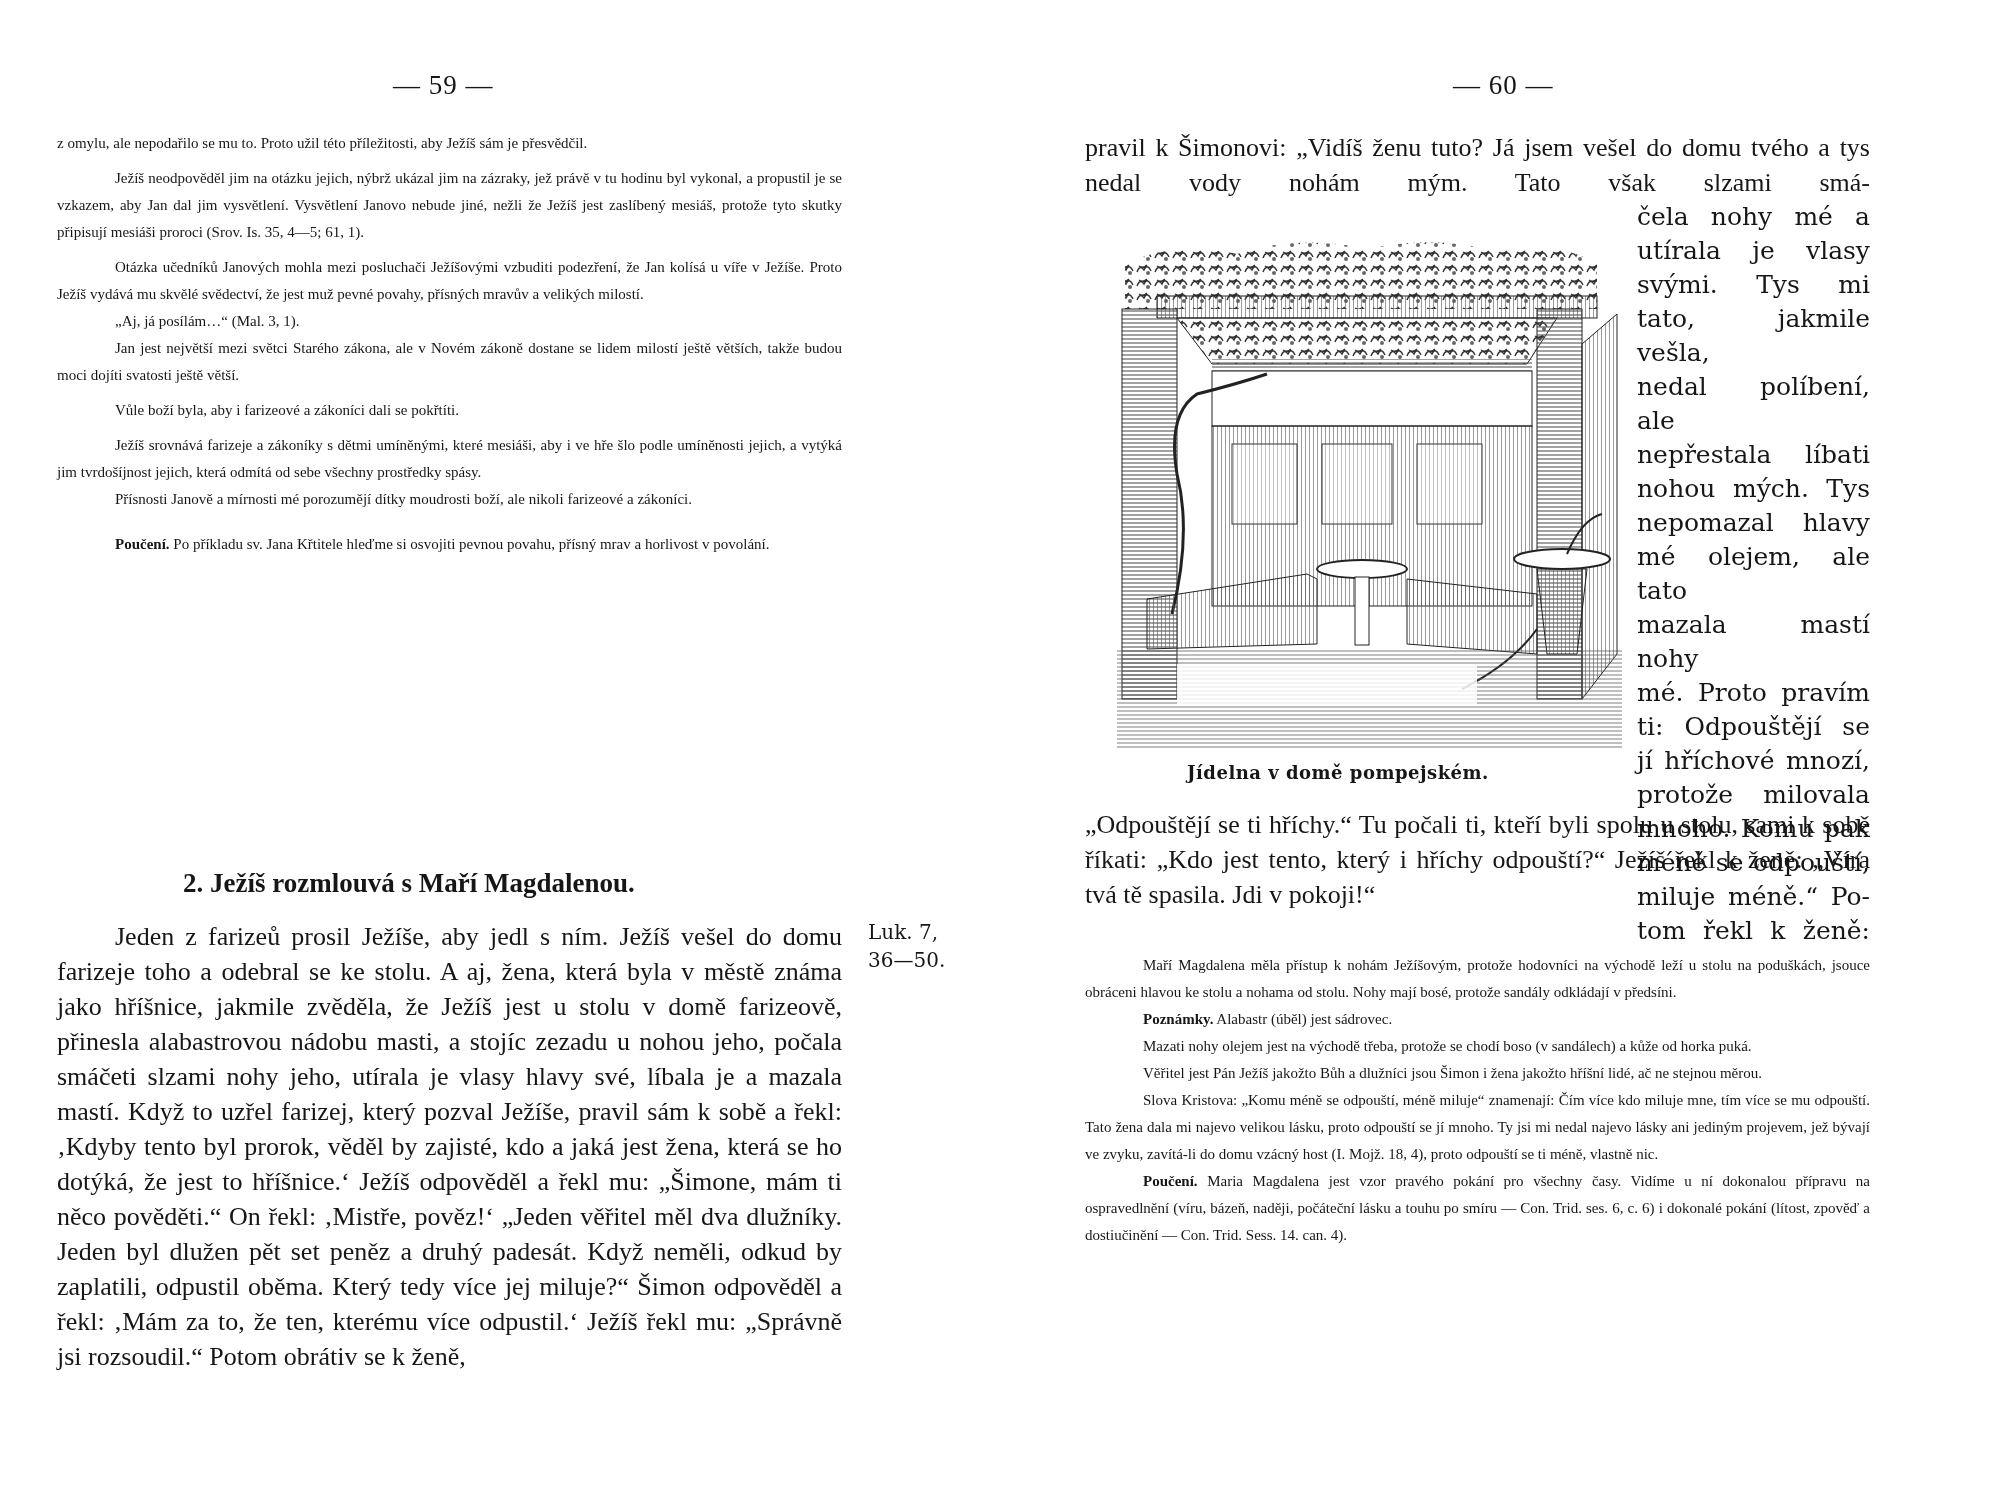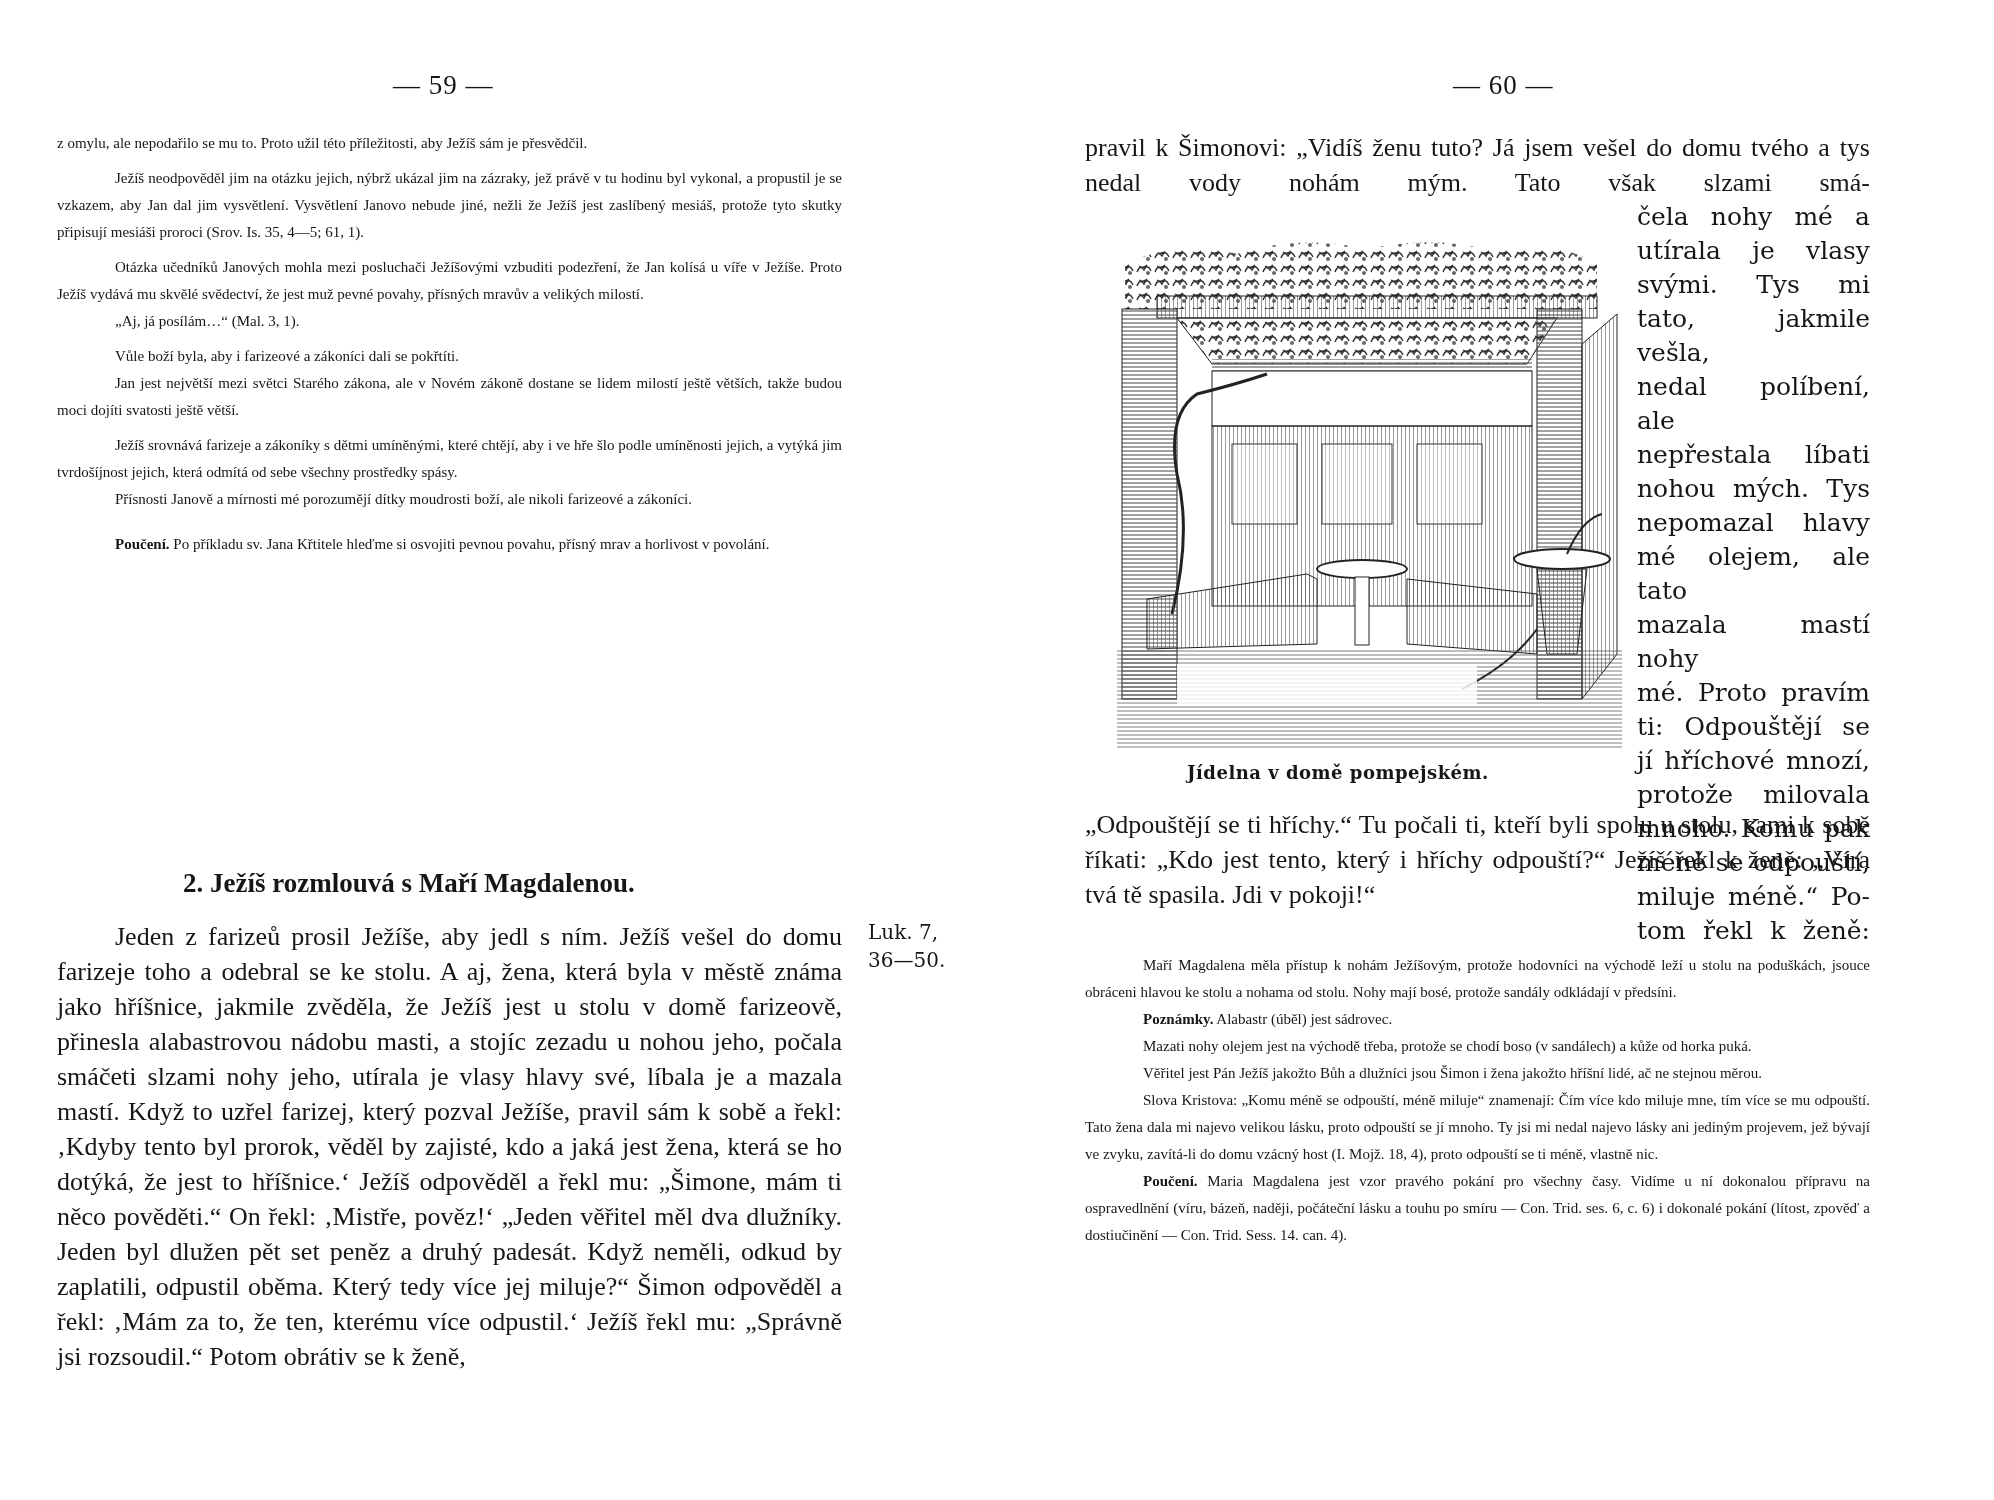--- a/index.html
+++ b/index.html
@@ -30,23 +30,23 @@
 <body>
 
 <div class="page" id="page-left">
   <div class="pnum" style="left:393px;">— 59 —</div>
 
   <div class="block small" style="left:57px; top:118px; width:785px;">
     <p>z omylu, ale nepodařilo se mu to. Proto užil této příležitosti, aby Ježíš sám je přesvědčil.</p>
     <p class="ind gap">Ježíš neodpověděl jim na otázku jejich, nýbrž ukázal jim na zázraky, jež právě v tu hodinu byl vykonal, a propustil je se vzkazem, aby Jan dal jim vysvětlení. Vysvětlení Janovo nebude jiné, nežli že Ježíš jest zaslíbený mesiáš, protože tyto skutky připisují mesiáši proroci (Srov. Is. 35, 4—5; 61, 1).</p>
     <p class="ind gap">Otázka učedníků Janových mohla mezi posluchači Ježíšovými vzbuditi podezření, že Jan kolísá u víře v Ježíše. Proto Ježíš vydává mu skvělé svědectví, že jest muž pevné povahy, přísných mravův a velikých milostí.</p>
     <p class="ind">„Aj, já posílám…“ (Mal. 3, 1).</p>
+    <p class="ind">Jan jest největší mezi světci Starého zákona, ale v Novém zákoně dostane se lidem milostí ještě větších, takže budou moci dojíti svatosti ještě větší.</p>
     <p class="ind gap">Vůle boží byla, aby i farizeové a zákoníci dali se pokřtíti.</p>
-    <p class="ind">Jan jest největší mezi světci Starého zákona, ale v Novém zákoně dostane se lidem milostí ještě větších, takže budou moci dojíti svatosti ještě větší.</p>
-    <p class="ind gap">Ježíš srovnává farizeje a zákoníky s dětmi umíněnými, které chtějí, aby i ve hře šlo podle umíněnosti jejich, a vytýká jim tvrdošíjnost jejich, která odmítá od sebe všechny prostředky spásy.</p>
+    <p class="ind gap">Ježíš srovnává farizeje a zákoníky s dětmi umíněnými, které mesiáši, aby i ve hře šlo podle umíněnosti jejich, a vytýká jim tvrdošíjnost jejich, která odmítá od sebe všechny prostředky spásy.</p>
     <p class="ind">Přísnosti Janově a mírnosti mé porozumějí dítky moudrosti boží, ale nikoli farizeové a zákoníci.</p>
     <p class="ind" style="margin-top:18px;"><b>Poučení.</b><span> Po příkladu sv. Jana Křtitele hleďme si osvojiti pevnou povahu, přísný mrav a horlivost v povolání.</span></p>
   </div>
 
   <div class="heading" style="left:183px; top:856px;">2. Ježíš rozmlouvá s Maří Magdalenou.</div>
 
   <div class="block big" style="left:57px; top:907px; width:785px;">
     <p class="ind">Jeden z farizeů prosil Ježíše, aby jedl s ním. Ježíš vešel do domu farizeje toho a odebral se ke stolu. A aj, žena, která byla v městě známa jako hříšnice, jakmile zvěděla, že Ježíš jest u stolu v domě farizeově, přinesla alabastrovou nádobu masti, a stojíc zezadu u nohou jeho, počala smáčeti slzami nohy jeho, utírala je vlasy hlavy své, líbala je a mazala mastí. Když to uzřel farizej, který pozval Ježíše, pravil sám k sobě a řekl: ‚Kdyby tento byl prorok, věděl by zajisté, kdo a jaká jest žena, která se ho dotýká, že jest to hříšnice.‘ Ježíš odpověděl a řekl mu: „Šimone, mám ti něco pověděti.“ On řekl: ‚Mistře, pověz!‘ „Jeden věřitel měl dva dlužníky. Jeden byl dlužen pět set peněz a druhý padesát. Když neměli, odkud by zaplatili, odpustil oběma. Který tedy více jej miluje?“ Šimon odpověděl a řekl: ‚Mám za to, že ten, kterému více odpustil.‘ Ježíš řekl mu: „Správně jsi rozsoudil.“ Potom obrátiv se k ženě,</p>
   </div>
 

